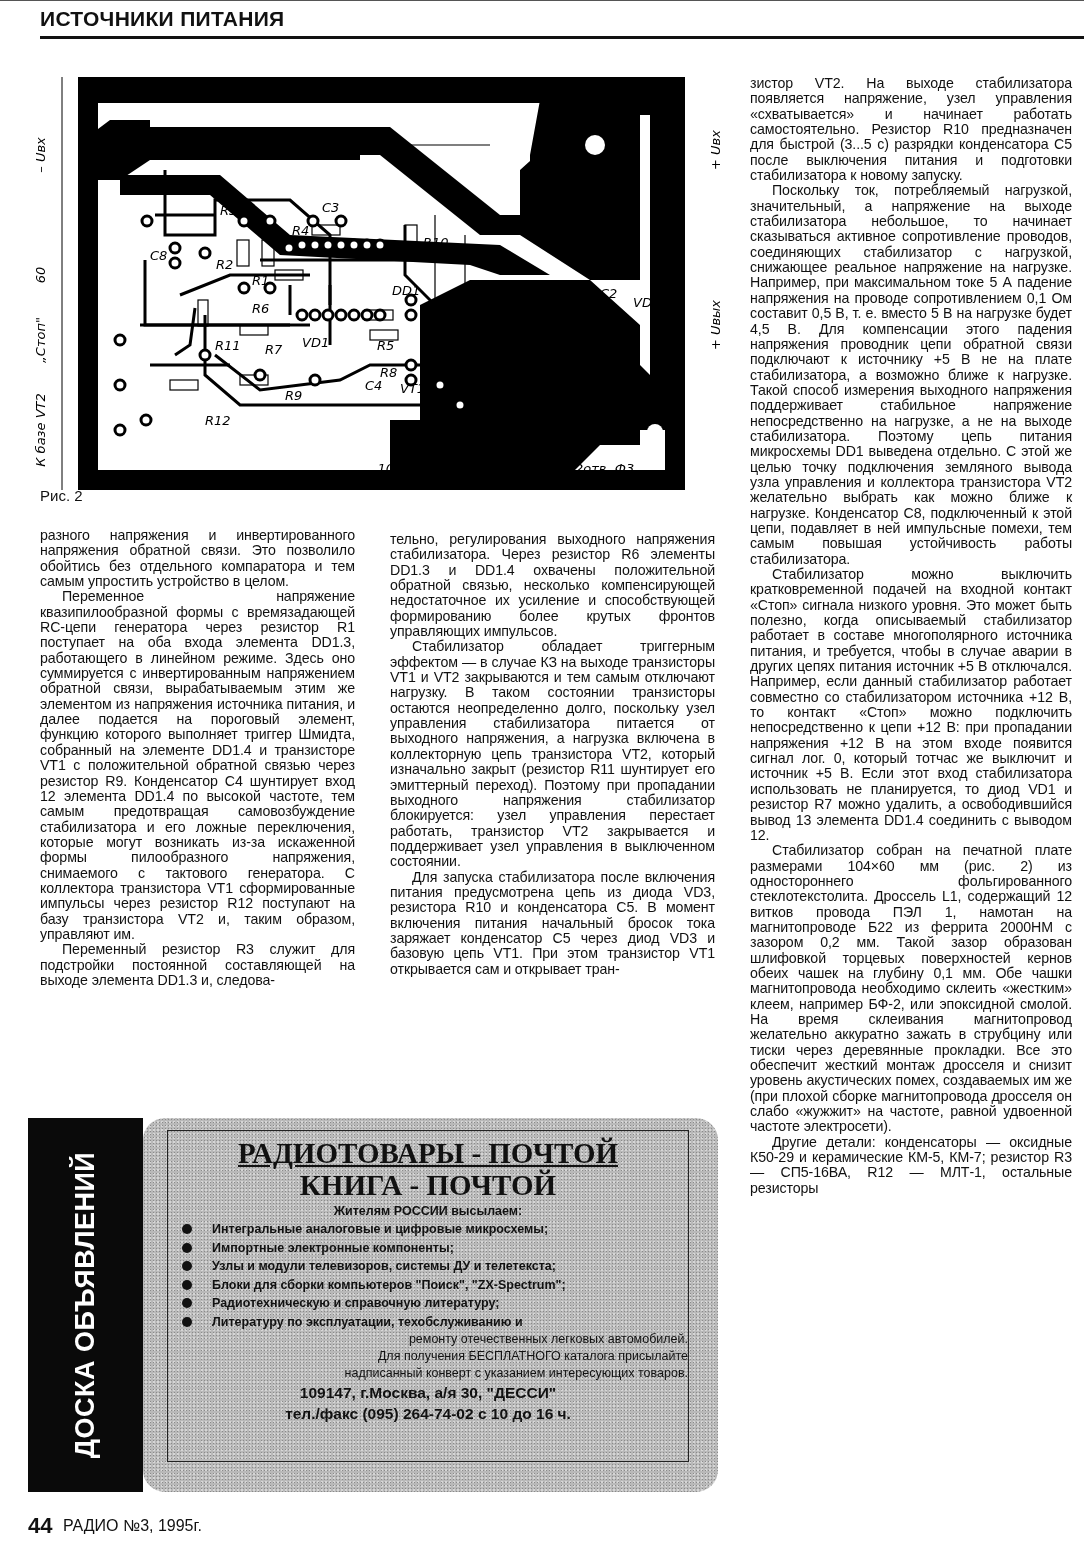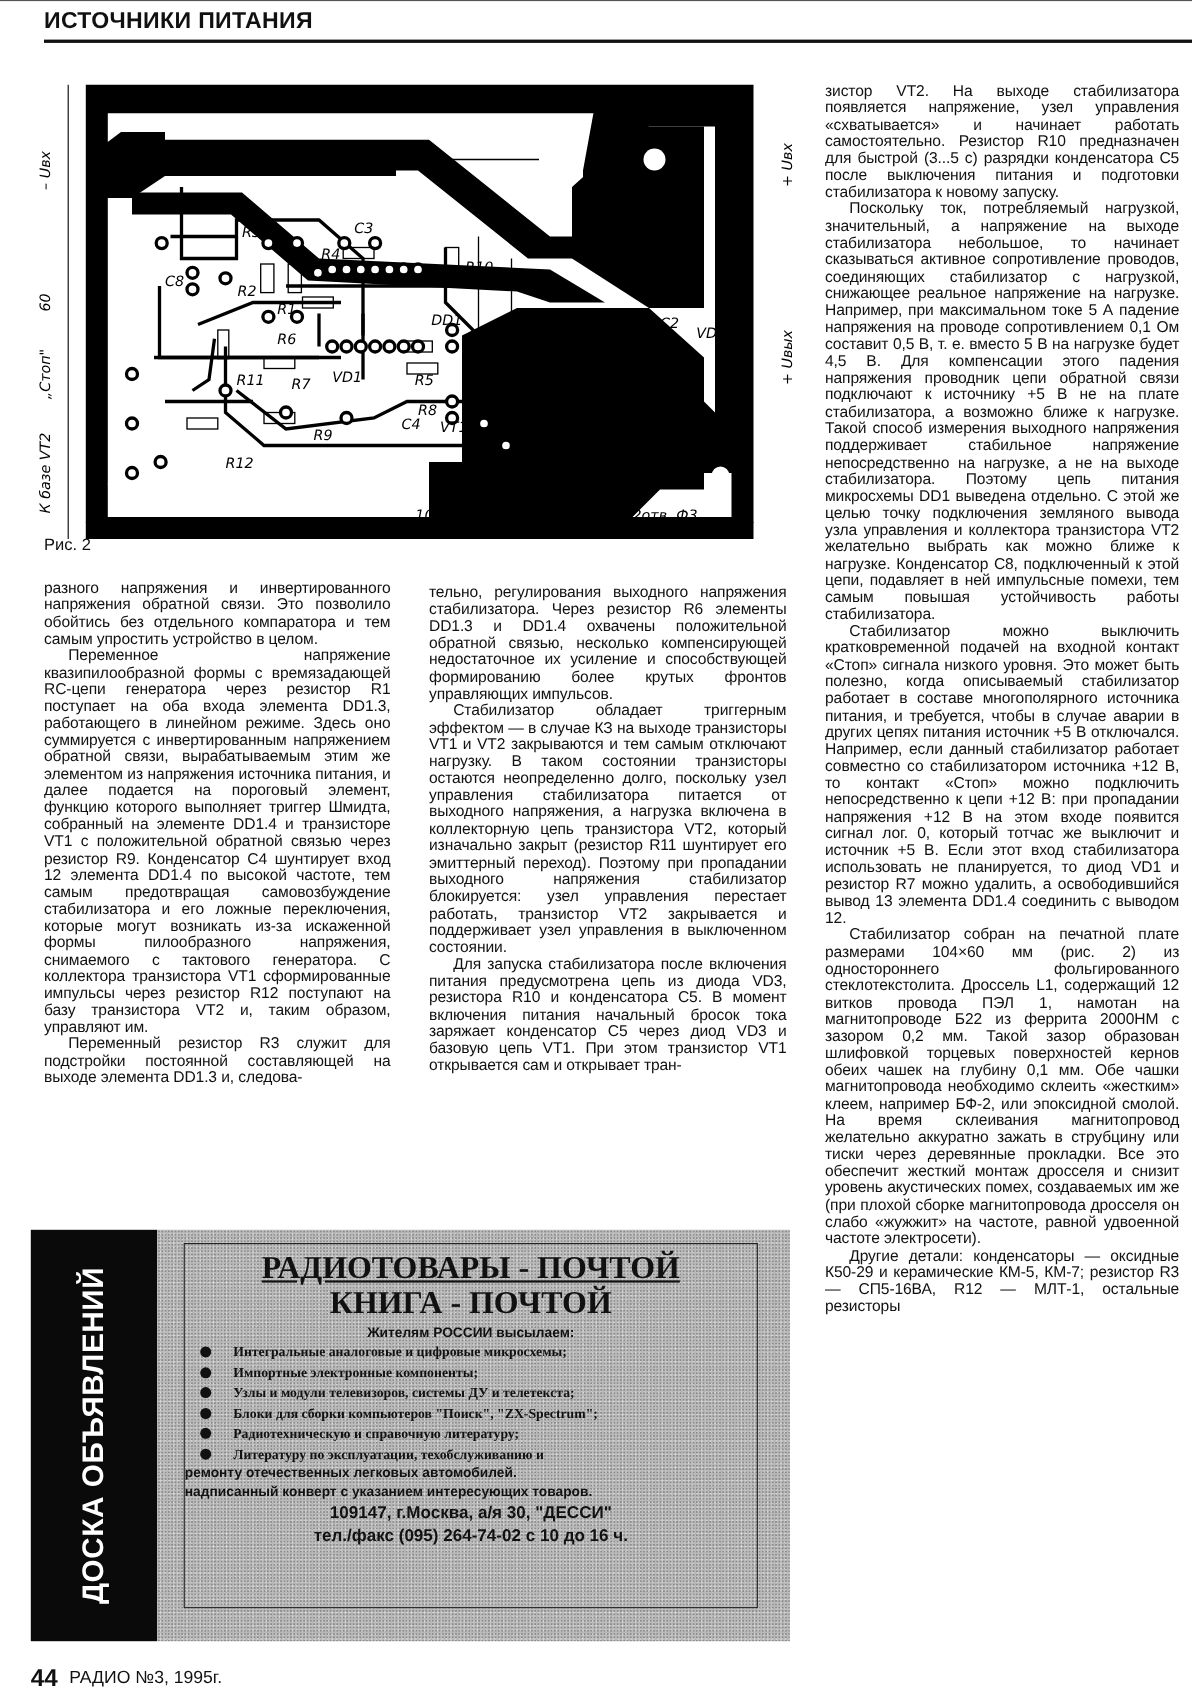--- a/index.html
+++ b/index.html
@@ -17,29 +17,29 @@
   .col p.indent { text-indent:22px; }
   .col1 { left:40px; top:528px; width:315px; }
   .col2 { left:390px; top:532px; width:325px; }
   .col3 { left:750px; top:76px; width:322px; }
 
   .ad { position:absolute; left:28px; top:1118px; width:690px; height:374px; }
   .ad-side { position:absolute; left:0; top:0; width:115px; height:374px; background:#0a0a0a; }
   .ad-side-text { position:absolute; left:57px; top:187px; transform:translate(-50%,-50%) rotate(-90deg); white-space:nowrap; color:#fff; font-weight:bold; font-size:27px; letter-spacing:0.5px; }
   .ad-body { position:absolute; left:115px; top:0; width:575px; height:374px; background:#b9b9b9;
     background-image: radial-gradient(#8a8a8a 0.8px, transparent 1px), radial-gradient(#d6d6d6 0.8px, transparent 1px);
-    background-size:3px 3px, 4px 4px; background-position:0 0, 1px 2px; }
+    background-size:3px 3px, 4px 4px; background-position:0 0, 1px 2px;border-radius:22px; }
   .ad-frame { position:absolute; left:24px; top:12px; width:520px; height:330px; border:1.5px solid #222; }
   .ad-title { text-align:center; font-family:"Liberation Serif", serif; font-weight:bold; font-size:29px; line-height:32px; color:#111; }
   .ad-title.u { text-decoration:underline; margin-top:6px; }
   .ad-sub { text-align:center; font-weight:bold; font-size:12.5px; margin-top:3px; color:#111; }
-  .ad-list { list-style:none; margin:2px 0 0 0; padding:0 0 0 8px;font-family:Liberation Serif, serif; }
+  .ad-list { list-style:none; margin:2px 0 0 0; padding:0 0 0 8px; }
   .ad-list li { position:relative; padding-left:36px; font-weight:bold; font-size:12.5px; line-height:18.5px; color:#111; }
   .ad-bullet { position:absolute; left:6px; top:4px; width:10px; height:10px; border-radius:50%; background:#111; }
-  .ad-line { text-align:left; font-weight:bold; font-size:12.5px; line-height:17px; color:#111; }
+  .ad-line { text-align:right; font-weight:normal; font-size:12.5px; line-height:17px; color:#111; }
   .ad-addr { text-align:center; font-weight:bold; font-size:15.5px; line-height:21px; color:#111; }
 
   .footer { position:absolute; left:28px; top:1513px; }
   .page-num { font-weight:bold; font-size:22px; vertical-align:middle; }
   .footer-src { font-size:16px; margin-left:6px; vertical-align:middle; }
 
   svg text { font-family:"DejaVu Sans", sans-serif; font-style:italic; }
 </style>
 </head>
 <body>
@@ -223,20 +223,21 @@
       <div class="ad-sub">Жителям РОССИИ высылаем:</div>
       <ul class="ad-list">
         <li><span class="ad-bullet"></span><span>Интегральные аналоговые и цифровые микросхемы;</span></li>
         <li><span class="ad-bullet"></span><span>Импортные электронные компоненты;</span></li>
         <li><span class="ad-bullet"></span><span>Узлы и модули телевизоров, системы ДУ и телетекста;</span></li>
         <li><span class="ad-bullet"></span><span>Блоки для сборки компьютеров "Поиск", "ZX-Spectrum";</span></li>
         <li><span class="ad-bullet"></span><span>Радиотехническую и справочную литературу;</span></li>
         <li><span class="ad-bullet"></span><span>Литературу по эксплуатации, техобслуживанию и</span></li>
       </ul>
       <div class="ad-line">ремонту отечественных легковых автомобилей.</div>
+      <div class="ad-line">Для получения БЕСПЛАТНОГО каталога присылайте</div>
       <div class="ad-line">надписанный конверт с указанием интересующих товаров.</div>
       <div class="ad-addr">109147, г.Москва, а/я 30, "ДЕССИ"</div>
       <div class="ad-addr">тел./факс (095) 264-74-02 с 10 до 16 ч.</div>
     </div>
   </div>
 </div>
 
 <div class="footer">
   <span class="page-num">44</span>
   <span class="footer-src">РАДИО №3, 1995г.</span>

